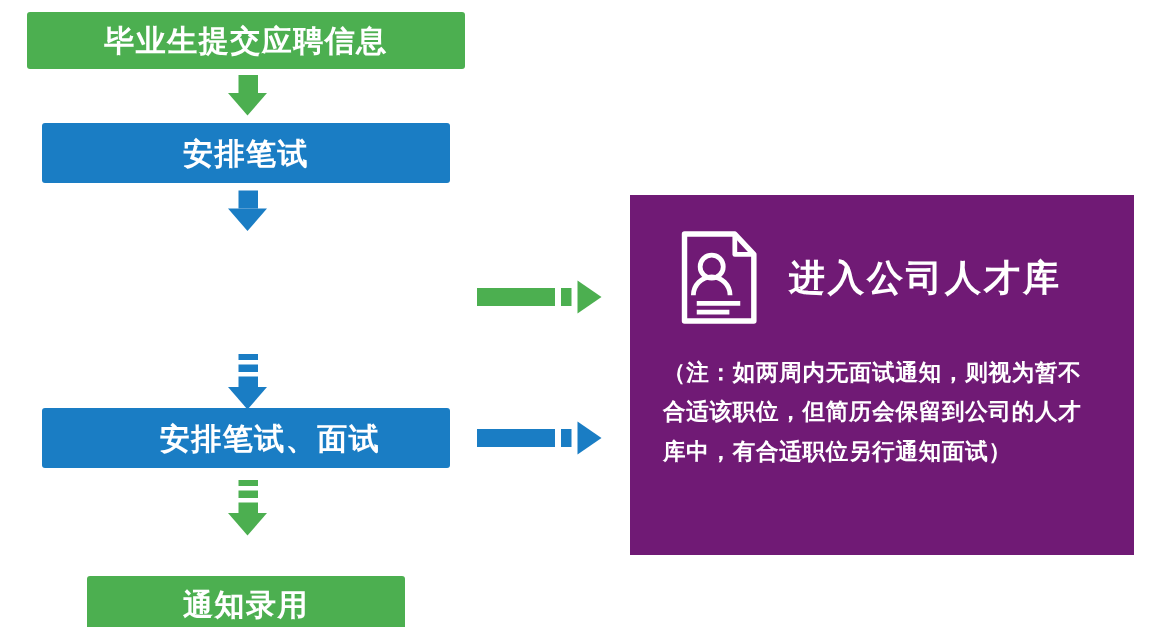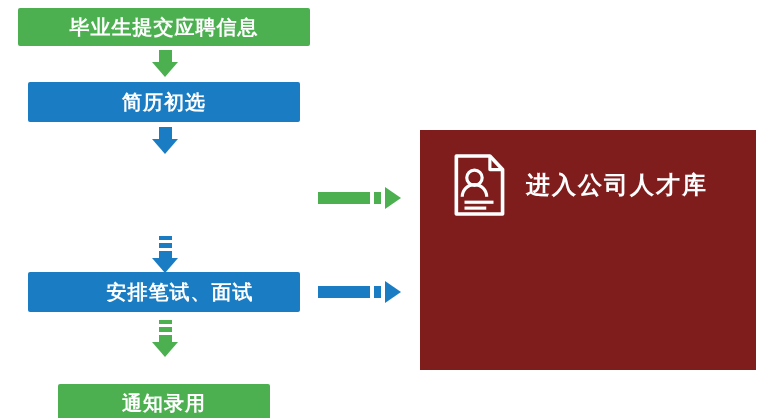--- a/index.html
+++ b/index.html
@@ -78,21 +78,21 @@
   .harrow.blue  .head { border-left-color:#1a7dc4; }
 
   .ha1 { left:318px; top:187px; }
   .ha2 { left:318px; top:281px; }
 
   
   .panel {
     position:absolute;
     left:420px; top:130px;
     width:336px; height:240px;
-    background:#7f1d1d;
+    background:#701a75;
     color:#ffffff;
     padding:22px 20px 28px 22px;
   }
   .panel-head {
     display:flex; align-items:center;
     gap:18px;
     padding-left:8px;
   }
   .panel-title {
     font-size:24px;
@@ -114,21 +114,21 @@
 
 <div class="canvas">
 
   <div class="node rect green-bg step1">毕业生提交应聘信息</div>
 
   <div class="varrow green va1">
     <div class="shaft"></div>
     <div class="head"></div>
   </div>
 
-  <div class="node rect blue-bg step2">简历初选</div>
+  <div class="node rect blue-bg step2">安排笔试</div>
 
   <div class="varrow blue va2">
     <div class="shaft"></div>
     <div class="head"></div>
   </div>
 
 
   <div class="varrow blue va3">
     <div class="stripe s1"></div>
     <div class="stripe s2"></div>
@@ -166,15 +166,16 @@
       <svg class="doc-icon" viewBox="0 0 64 72" width="58" height="66" aria-hidden="true">
         <path d="M7 4 H44 L58 19 V68 H7 Z" fill="none" stroke="#ffffff" stroke-width="4" stroke-linejoin="round"></path>
         <path d="M44 4 V19 H58" fill="none" stroke="#ffffff" stroke-width="3.5" stroke-linejoin="round"></path>
         <circle cx="27" cy="28" r="8.5" fill="none" stroke="#ffffff" stroke-width="3.5"></circle>
         <path d="M13.5 49 a13.5 13.5 0 0 1 27 0" fill="none" stroke="#ffffff" stroke-width="3.5"></path>
         <line x1="16" y1="55" x2="48" y2="55" stroke="#ffffff" stroke-width="3.5"></line>
         <line x1="16" y1="61.5" x2="40" y2="61.5" stroke="#ffffff" stroke-width="3.5"></line>
       </svg>
       <div class="panel-title">进入公司人才库</div>
     </div>
+    <div class="panel-note">（注：如两周内无面试通知，则视为暂不合适该职位，但简历会保留到公司的人才库中，有合适职位另行通知面试）</div>
   </div>
 
 </div>
 
 </body></html>

